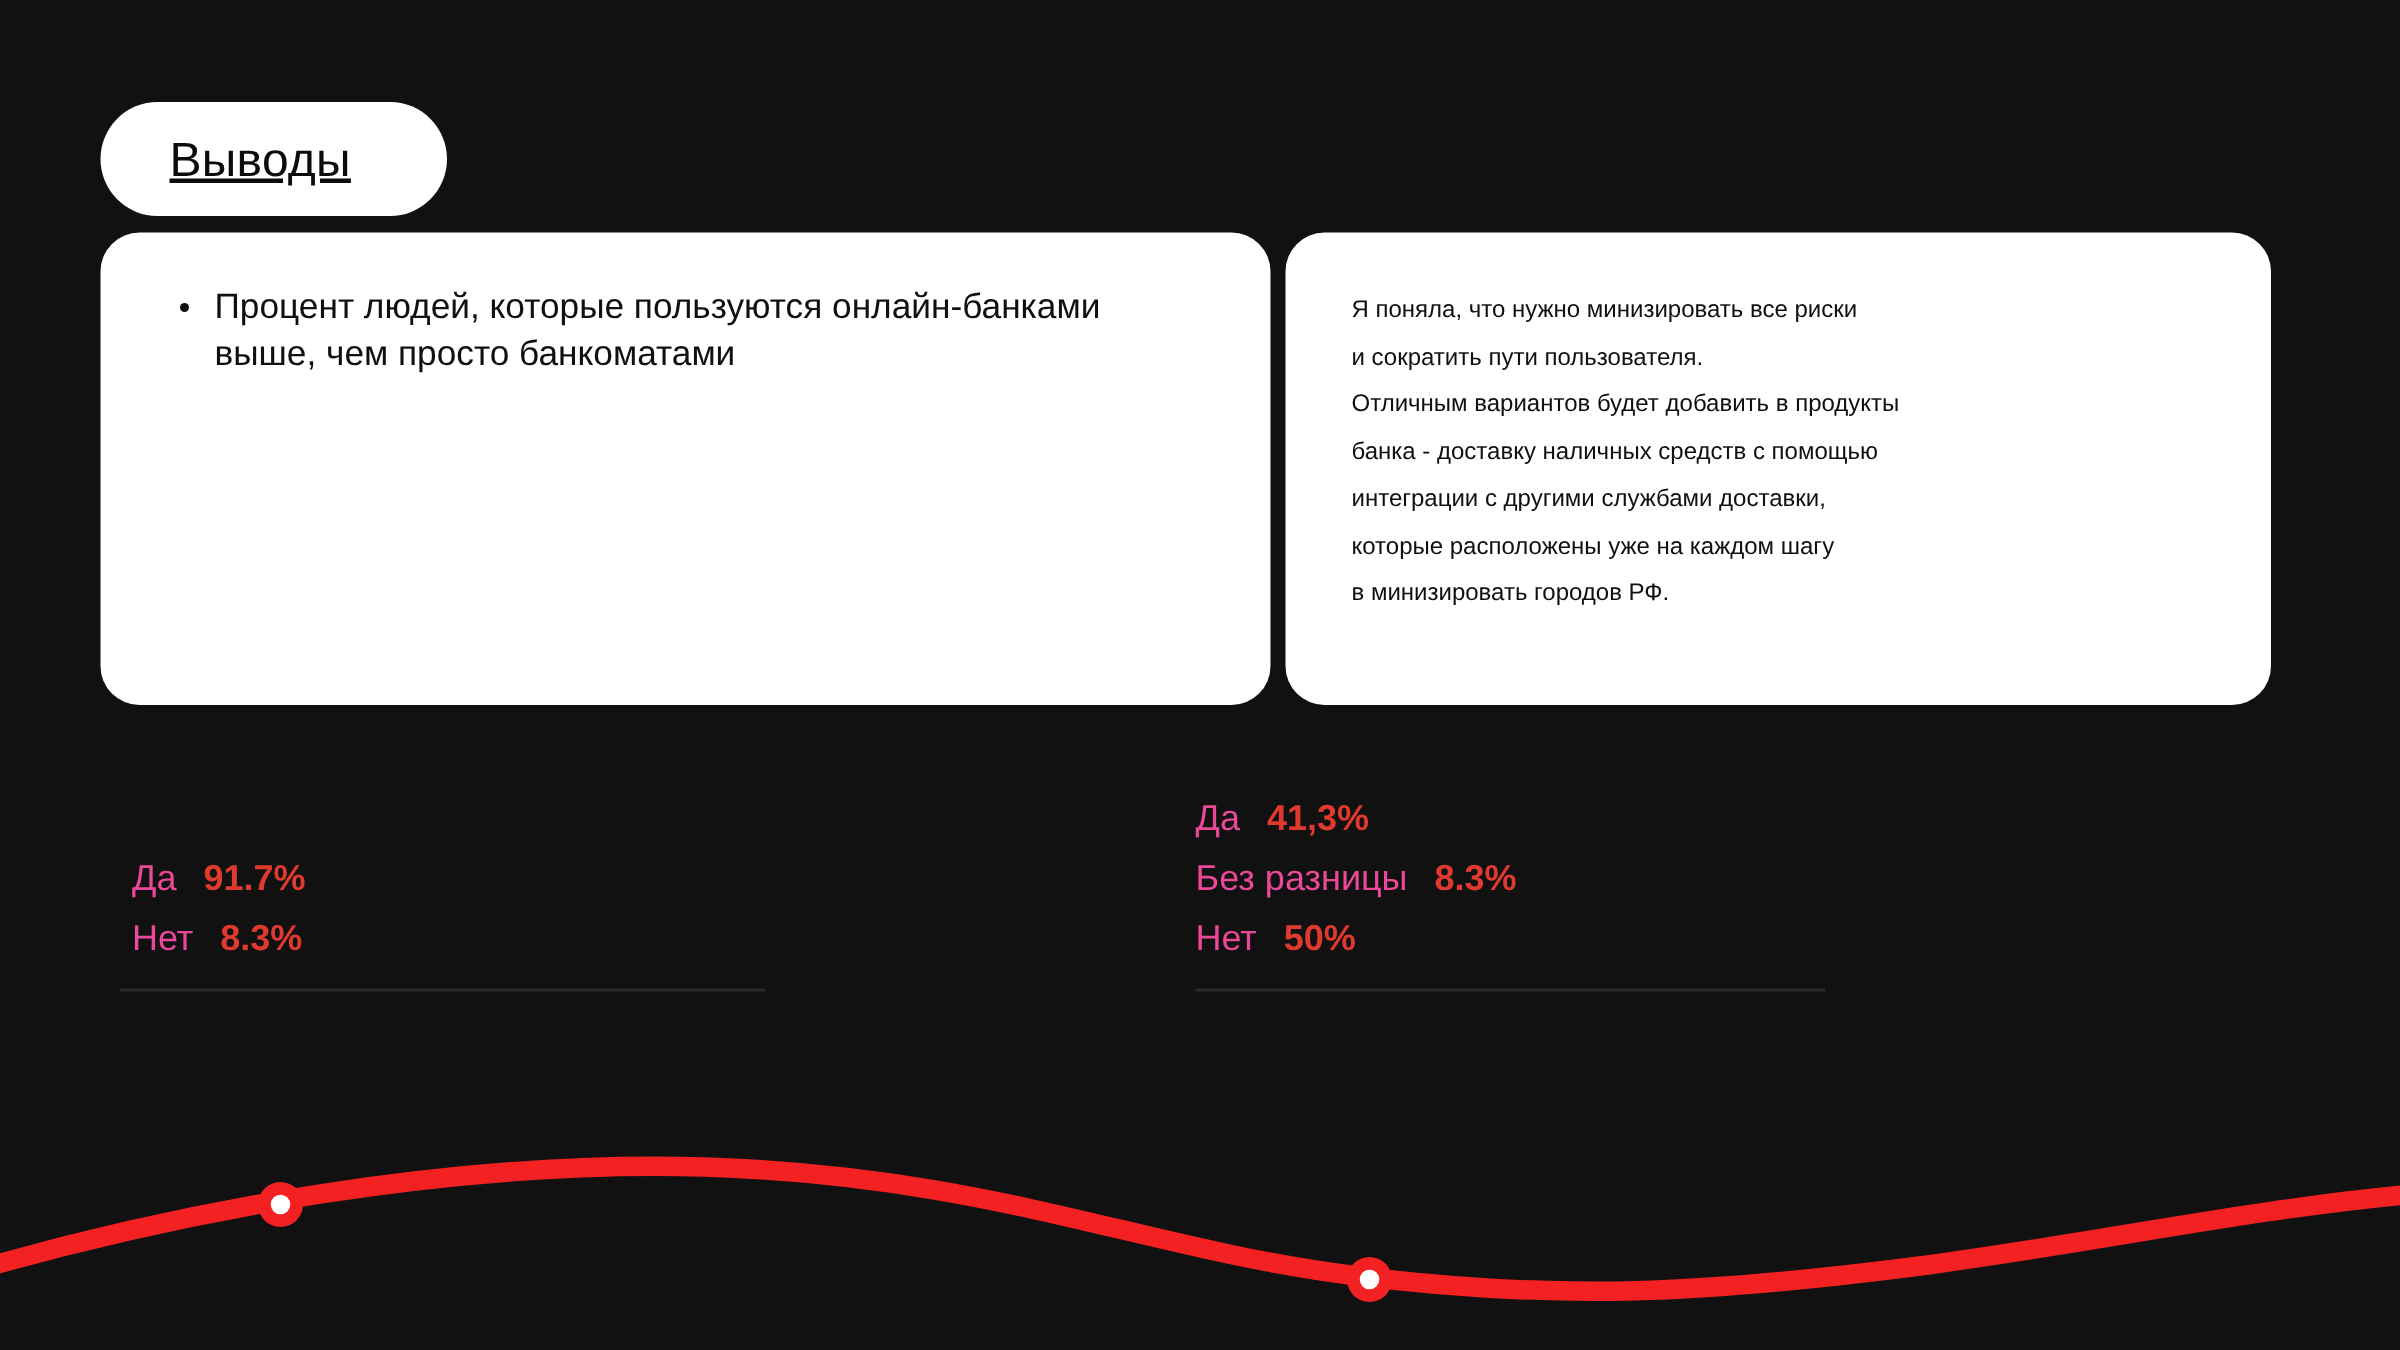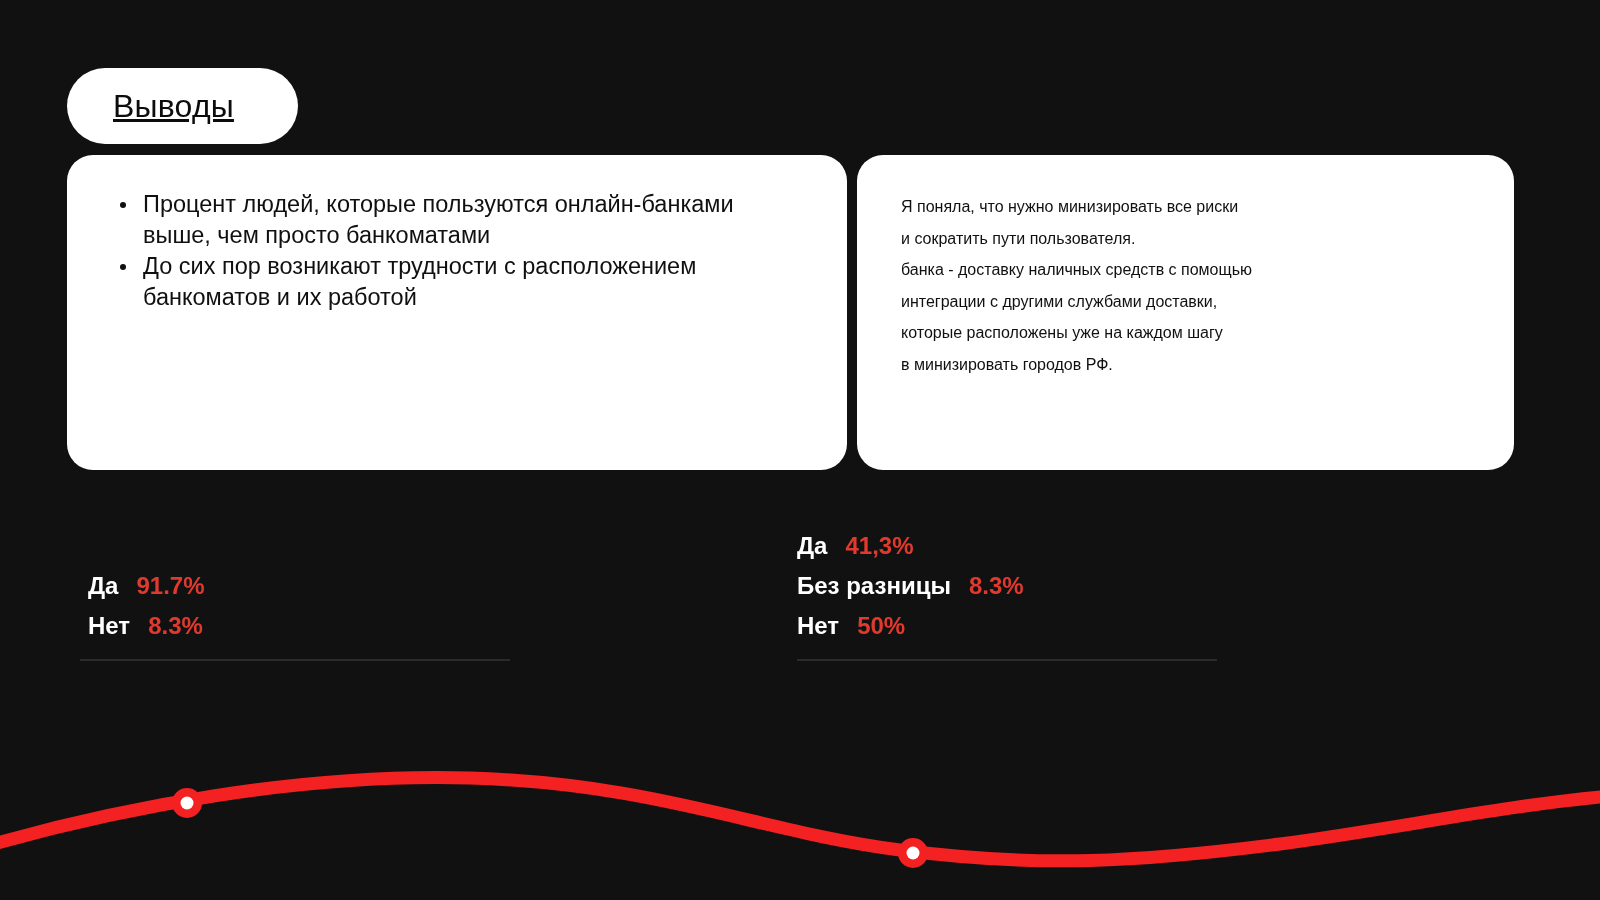--- a/index.html
+++ b/index.html
@@ -100,23 +100,23 @@
   .stats-left  { left: 88px;  top: 570px; width: 430px; }
   .stats-right { left: 797px; top: 530px; width: 430px; }
 
   .stat-row {
     display: flex;
     align-items: baseline;
     margin-bottom: 8px;
     white-space: nowrap;
   }
   .stat-label {
-    color: #ffffff;
+    color: #ec4899;
     font-size: 24px;
-    font-weight: 700;
+    font-weight: 400;
     line-height: 32px;
   }
   .stat-value {
     color: #e03a2f;
     font-size: 24px;
     font-weight: 700;
     line-height: 32px;
     margin-left: 18px;
   }
 
@@ -154,27 +154,27 @@
 
 <div class="slide">
 
   <div class="title-pill">
     <span class="title-pill-text">Выводы</span>
   </div>
 
   <div class="card card-left">
     <ul class="bullet-list">
       <li>Процент людей, которые пользуются онлайн-банками выше, чем просто банкоматами</li>
-      <li>До сих пор возникают трудности с расположением банкоматов и их работой</li>
     </ul>
   </div>
 
   <div class="card card-right">
     <div class="note-line">Я поняла, что нужно минизировать все риски</div>
     <div class="note-line">и сократить пути пользователя.</div>
+    <div class="note-line">Отличным вариантов будет добавить в продукты</div>
     <div class="note-line">банка - доставку наличных средств с помощью</div>
     <div class="note-line">интеграции с другими службами доставки,</div>
     <div class="note-line">которые расположены уже на каждом шагу</div>
     <div class="note-line">в минизировать городов РФ.</div>
   </div>
 
   <div class="stats-block stats-left">
     <div class="stat-row">
       <span class="stat-label">Да</span>
       <span class="stat-value">91.7%</span>

